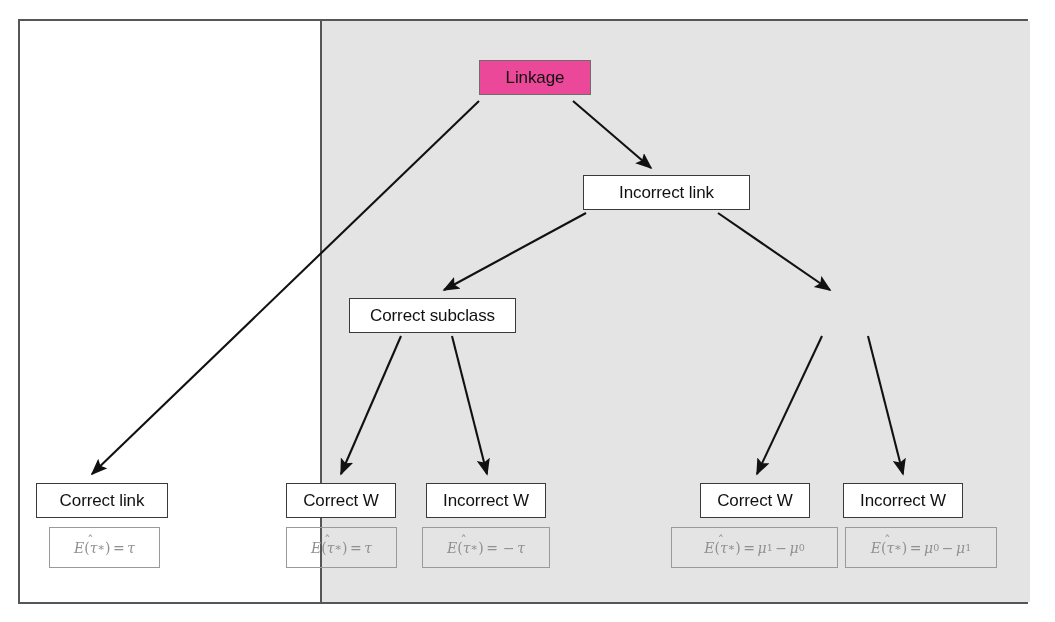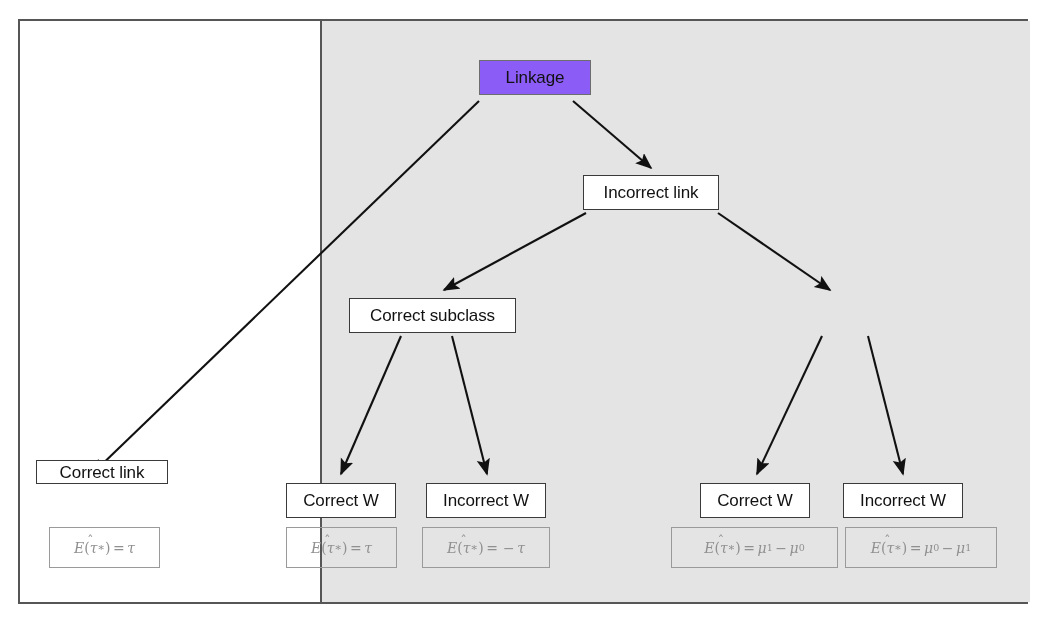--- a/index.html
+++ b/index.html
@@ -45,21 +45,21 @@
     color: #111111;
     font-size: 17px;
     line-height: 1;
     display: flex;
     align-items: center;
     justify-content: center;
     white-space: nowrap;
     letter-spacing: -0.1px;
   }
   .node.root {
-    background: #8b5cf6;
+    background: #ec4899;
     border-color: #6d6d6d;
   }
   
   .formula {
     position: absolute;
     box-sizing: border-box;
     border: 1.2px solid #9a9a9a;
     background: transparent;
     color: #909090;
     font-family: "DejaVu Serif", "Liberation Serif", serif;
@@ -133,30 +133,30 @@
 
     <line x1="822" y1="336" x2="757" y2="474" stroke="#111111" stroke-width="2.1" marker-end="url(#ah)"></line>
 
     <line x1="868" y1="336" x2="903" y2="474" stroke="#111111" stroke-width="2.1" marker-end="url(#ah)"></line>
   </svg>
 
   <div class="node root" style="left:479px; top:60px; width:112px; height:35px;">
     <span>Linkage</span>
   </div>
 
-  <div class="node" style="left:583px; top:175px; width:136px; height:35px;">
+  <div class="node" style="left:583px; top:175px; width:167px; height:35px;">
     <span>Incorrect link</span>
   </div>
 
   <div class="node" style="left:349px; top:298px; width:167px; height:35px;">
     <span>Correct subclass</span>
   </div>
 
 
-  <div class="node" style="left:36px; top:460px; width:132px; height:24px;">
+  <div class="node" style="left:36px; top:483px; width:132px; height:35px;">
     <span>Correct link</span>
   </div>
 
   <div class="node" style="left:286px; top:483px; width:110px; height:35px;">
     <span>Correct W</span>
   </div>
 
   <div class="node" style="left:426px; top:483px; width:120px; height:35px;">
     <span>Incorrect W</span>
   </div>

